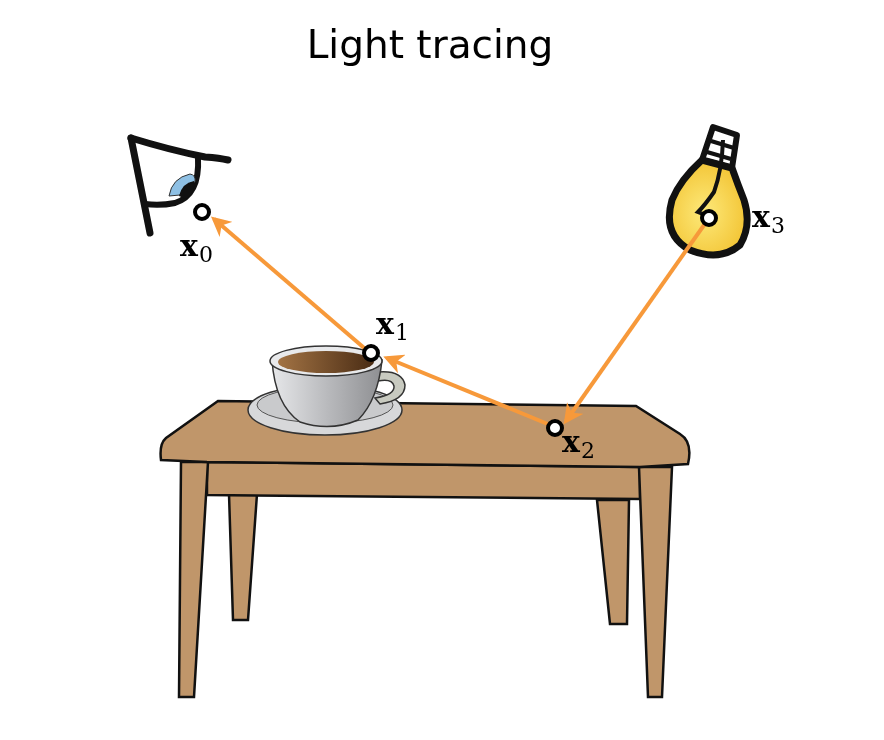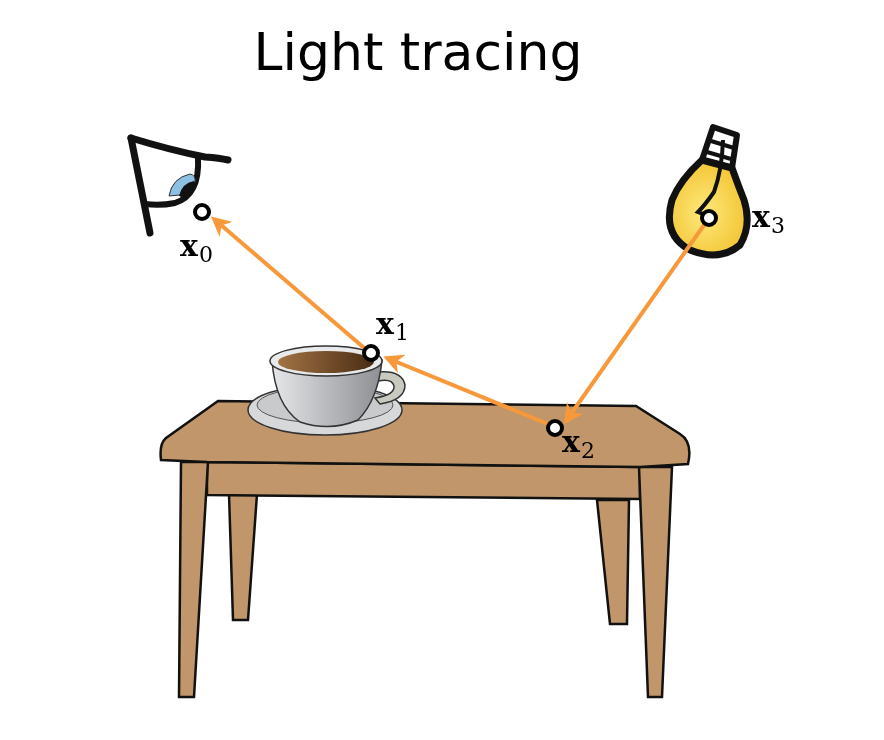--- a/index.html
+++ b/index.html
@@ -1,17 +1,17 @@
 <!DOCTYPE html>
 <html><head>
 <meta charset="utf-8">
 <style>
   html, body { margin:0; padding:0; background:#ffffff; }
   body { width:884px; height:740px; position:relative; overflow:hidden; font-family:"Liberation Sans", sans-serif; }
-  .title { position:absolute; left:0; top:22px; width:836px; text-align:center; font-size:52px; color:#000; font-family:"DejaVu Sans", sans-serif; }
+  .title { position:absolute; left:12px; top:22px; width:836px; text-align:center; font-size:39px; color:#000; font-family:"DejaVu Sans", sans-serif; }
   svg.scene { position:absolute; left:0; top:0; }
   .lbl { font-family:"DejaVu Serif", serif; font-weight:bold; font-size:30px; fill:#000; }
   .sub { font-family:"DejaVu Serif", serif; font-size:22px; fill:#000; font-weight:normal; }
 </style>
 </head>
 <body>
 
 <div class="title">Light tracing</div>
 
 <svg class="scene" width="884" height="740" viewBox="0 0 884 740">

